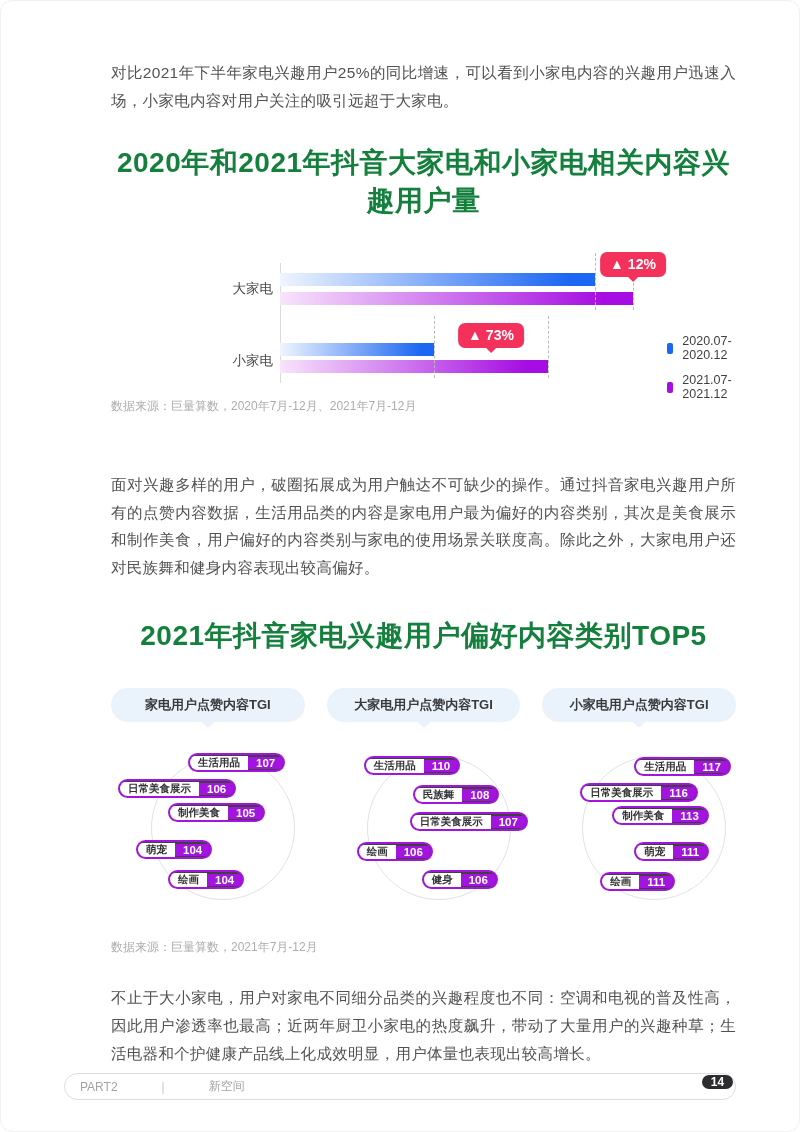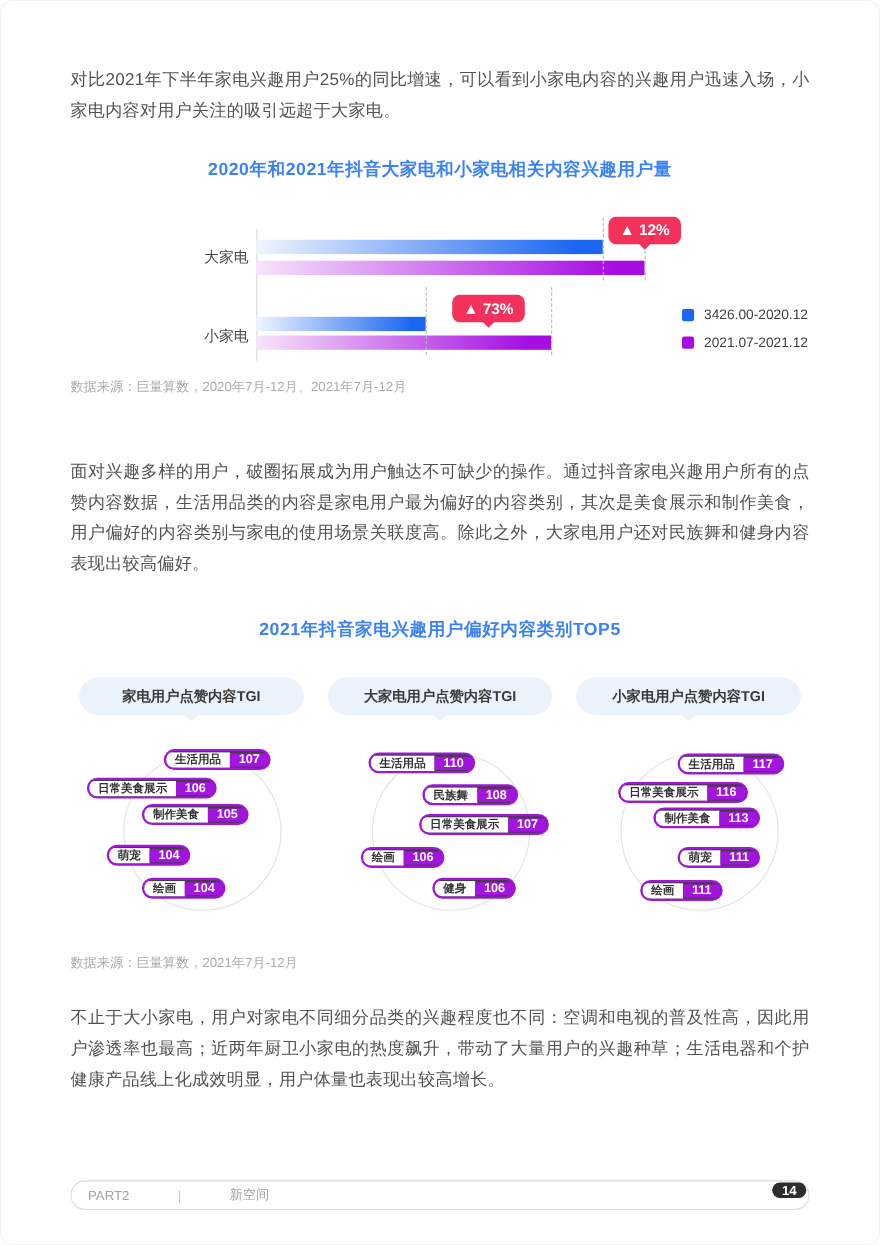--- a/index.html
+++ b/index.html
@@ -1,26 +1,26 @@
 <!DOCTYPE html>
 <html style="--bar-blue: #1B66F2; --bar-blue-light: #F0F5FF; --bar-purple: #A50DE2; --bar-purple-light: #F8E4FB; --badge-red: #F4315B; --tgi-purple: #A314DF; --header-pill-bg: #EAF2FC;"><head>
 <meta charset="utf-8">
 <style>
   * { margin:0; padding:0; box-sizing:border-box; }
   html,body { background:#fff; }
   body { font-family:"Liberation Sans","DejaVu Sans",sans-serif; }
   .page {
     position:relative; width:800px; height:1132px; margin:0 auto;
-    background:#fff; border:1px solid #f1f1f3; border-radius:12px; overflow:hidden;
+    background:#fff; border:1px solid #f1f1f3; border-radius:12px; overflow:hidden;padding-left:47px;
   }
   .content { padding:0 63px; }
 
   .para { margin-top:0; font-size:15.5px; line-height:1.78; color:#525252; letter-spacing:.3px; text-align:justify; }
   .para.first { padding-top:58px; }
-  .chart-title { margin-top:30px; text-align:center; font-size:16px; font-weight:700; color:#3b82f6; letter-spacing:.5px; }
+  .chart-title { margin-top:30px; text-align:center; font-size:28px; font-weight:700; color:#15803d; letter-spacing:.5px; }
   .source { font-size:12px; color:#ACACAC; }
 
   
   .barchart { position:relative; height:150px; margin-top:23px; }
   .axis-line { position:absolute; left:169px; top:20px; width:1px; height:120px; background:#d9d9de; }
   .row-label { position:absolute; left:100px; width:62px; text-align:right; font-size:13.5px; color:#474747; }
   .row-label.r0 { top:37px; }
   .row-label.r1 { top:109px; }
   .bar { position:absolute; height:13px; }
   .bar.s0 { background:linear-gradient(90deg, var(--bar-blue-light,#F0F5FF) 0%, var(--bar-blue,#1B66F2) 92%); }
@@ -111,21 +111,21 @@
       <div class="growth-badge" style="left: 522px; top: 9px;">
         <span>▲ 12%</span>
       </div>
       <div class="growth-badge" style="left: 380px; top: 80px;">
         <span>▲ 73%</span>
       </div>
 
       <div class="legend">
         <div class="legend-item">
           <span class="legend-swatch s0"></span>
-          <span class="legend-label">3426.00-2020.12</span>
+          <span class="legend-label">2020.07-2020.12</span>
         </div>
         <div class="legend-item">
           <span class="legend-swatch s1"></span>
           <span class="legend-label">2021.07-2021.12</span>
         </div>
       </div>
     </div>
 
     <div class="source one">数据来源：巨量算数，2020年7月-12月、2021年7月-12月</div>
 

